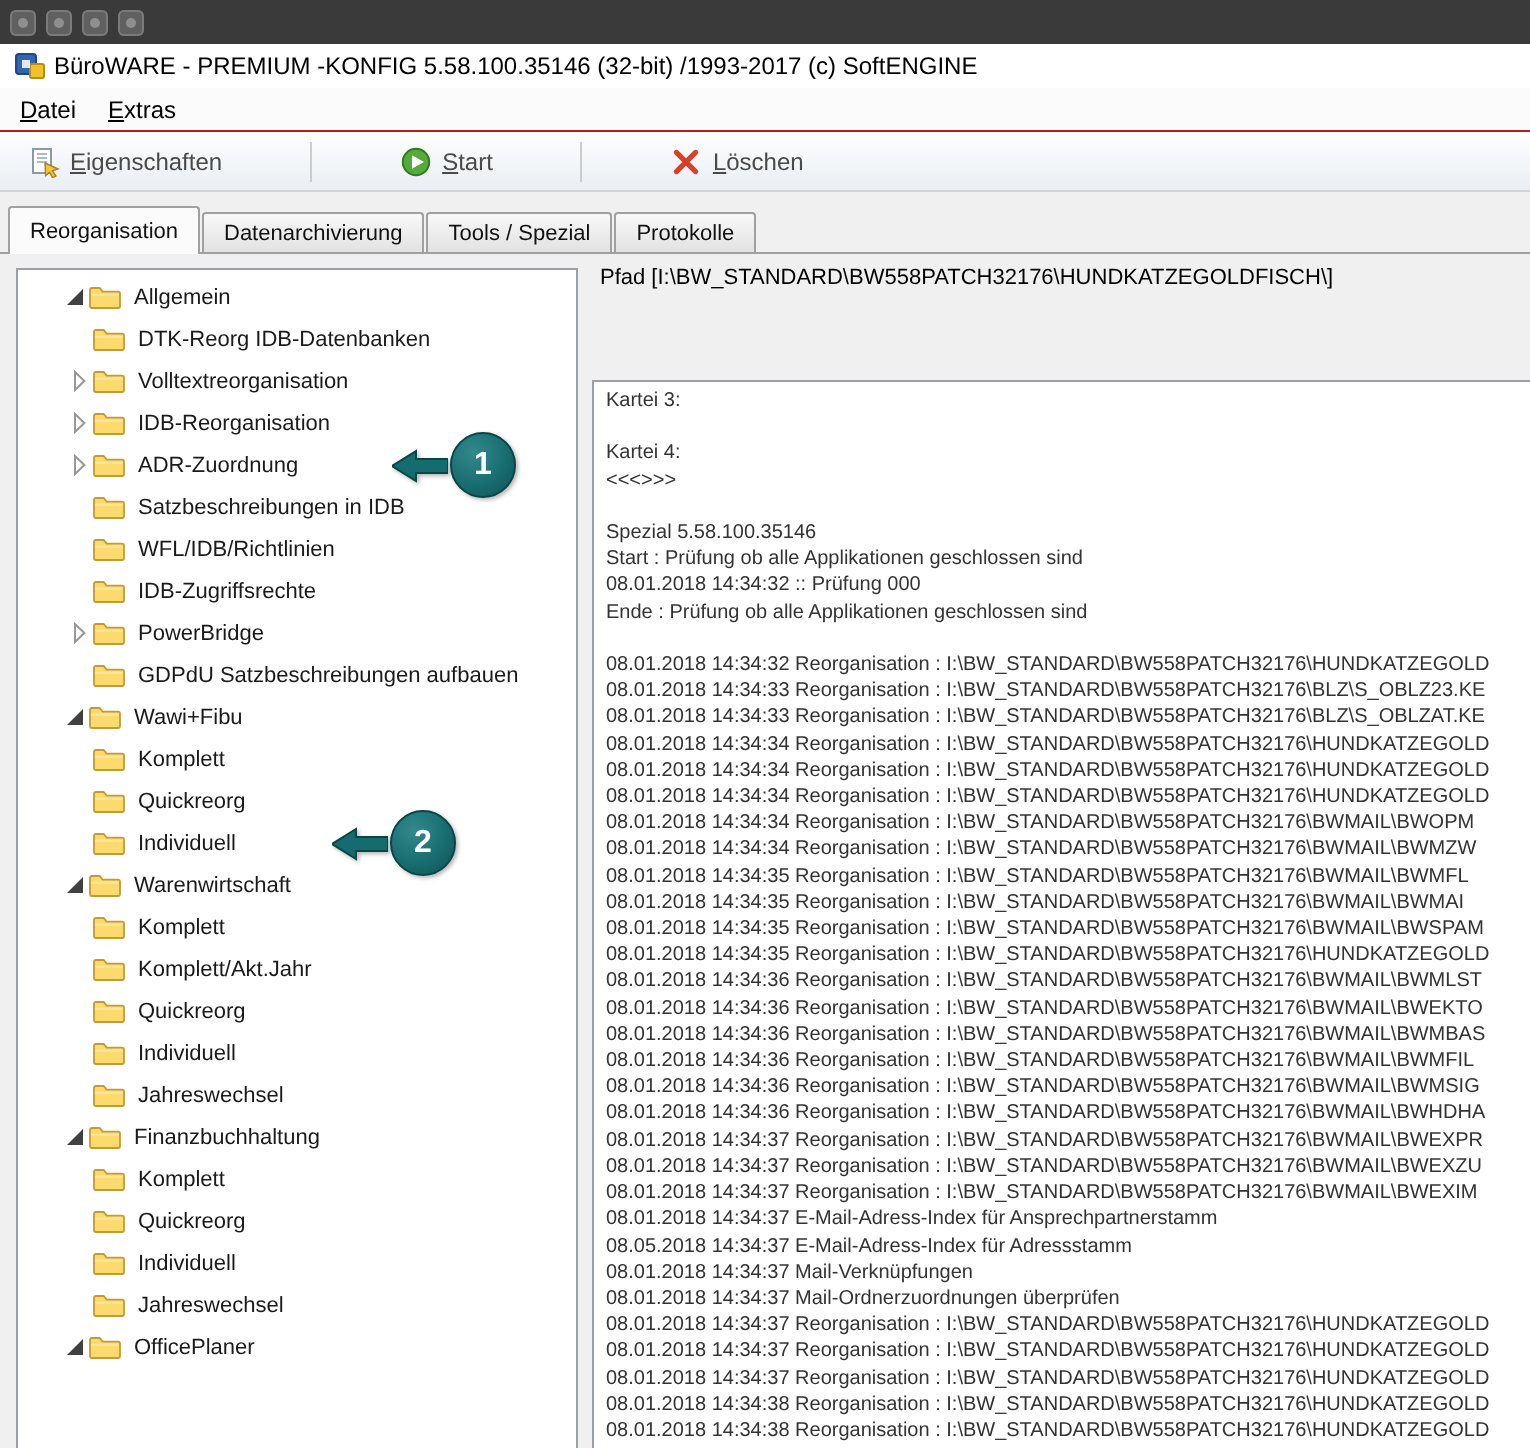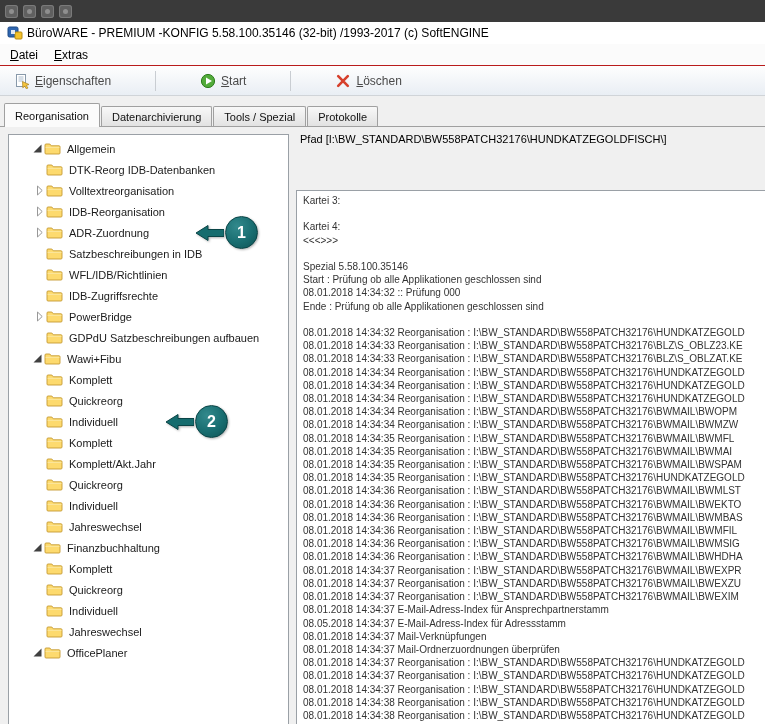--- a/index.html
+++ b/index.html
@@ -291,20 +291,34 @@
       </div>
       <div class="tree-row lvl1">
         <span class="expander"></span>
         <span class="folder">
           <svg width="17" height="13" viewBox="0 0 17 13">
             <path d="M1 3 Q1 2 2 2 L5.8 2 L7.3 3.8 L15 3.8 Q16 3.8 16 4.8 L16 11 Q16 12 15 12 L2 12 Q1 12 1 11 Z" fill="#FDDA6E" stroke="#C59A32" stroke-width="0.9"></path>
             <path d="M1.6 5.4 L15.4 5.4" stroke="#FBE69B" stroke-width="1.1"></path>
           </svg>
         </span>
         <span class="tree-label">Individuell</span>
+      </div>
+      <div class="tree-row lvl0">
+        <span class="expander">
+          <svg width="11" height="11" viewBox="0 0 11 11">
+            <polygon points="9.5,1.5 9.5,9.5 1.5,9.5" fill="#404040"></polygon>
+          </svg>
+        </span>
+        <span class="folder">
+          <svg width="17" height="13" viewBox="0 0 17 13">
+            <path d="M1 3 Q1 2 2 2 L5.8 2 L7.3 3.8 L15 3.8 Q16 3.8 16 4.8 L16 11 Q16 12 15 12 L2 12 Q1 12 1 11 Z" fill="#FDDA6E" stroke="#C59A32" stroke-width="0.9"></path>
+            <path d="M1.6 5.4 L15.4 5.4" stroke="#FBE69B" stroke-width="1.1"></path>
+          </svg>
+        </span>
+        <span class="tree-label">Warenwirtschaft</span>
       </div>
       <div class="tree-row lvl1">
         <span class="expander"></span>
         <span class="folder">
           <svg width="17" height="13" viewBox="0 0 17 13">
             <path d="M1 3 Q1 2 2 2 L5.8 2 L7.3 3.8 L15 3.8 Q16 3.8 16 4.8 L16 11 Q16 12 15 12 L2 12 Q1 12 1 11 Z" fill="#FDDA6E" stroke="#C59A32" stroke-width="0.9"></path>
             <path d="M1.6 5.4 L15.4 5.4" stroke="#FBE69B" stroke-width="1.1"></path>
           </svg>
         </span>
         <span class="tree-label">Komplett</span>

